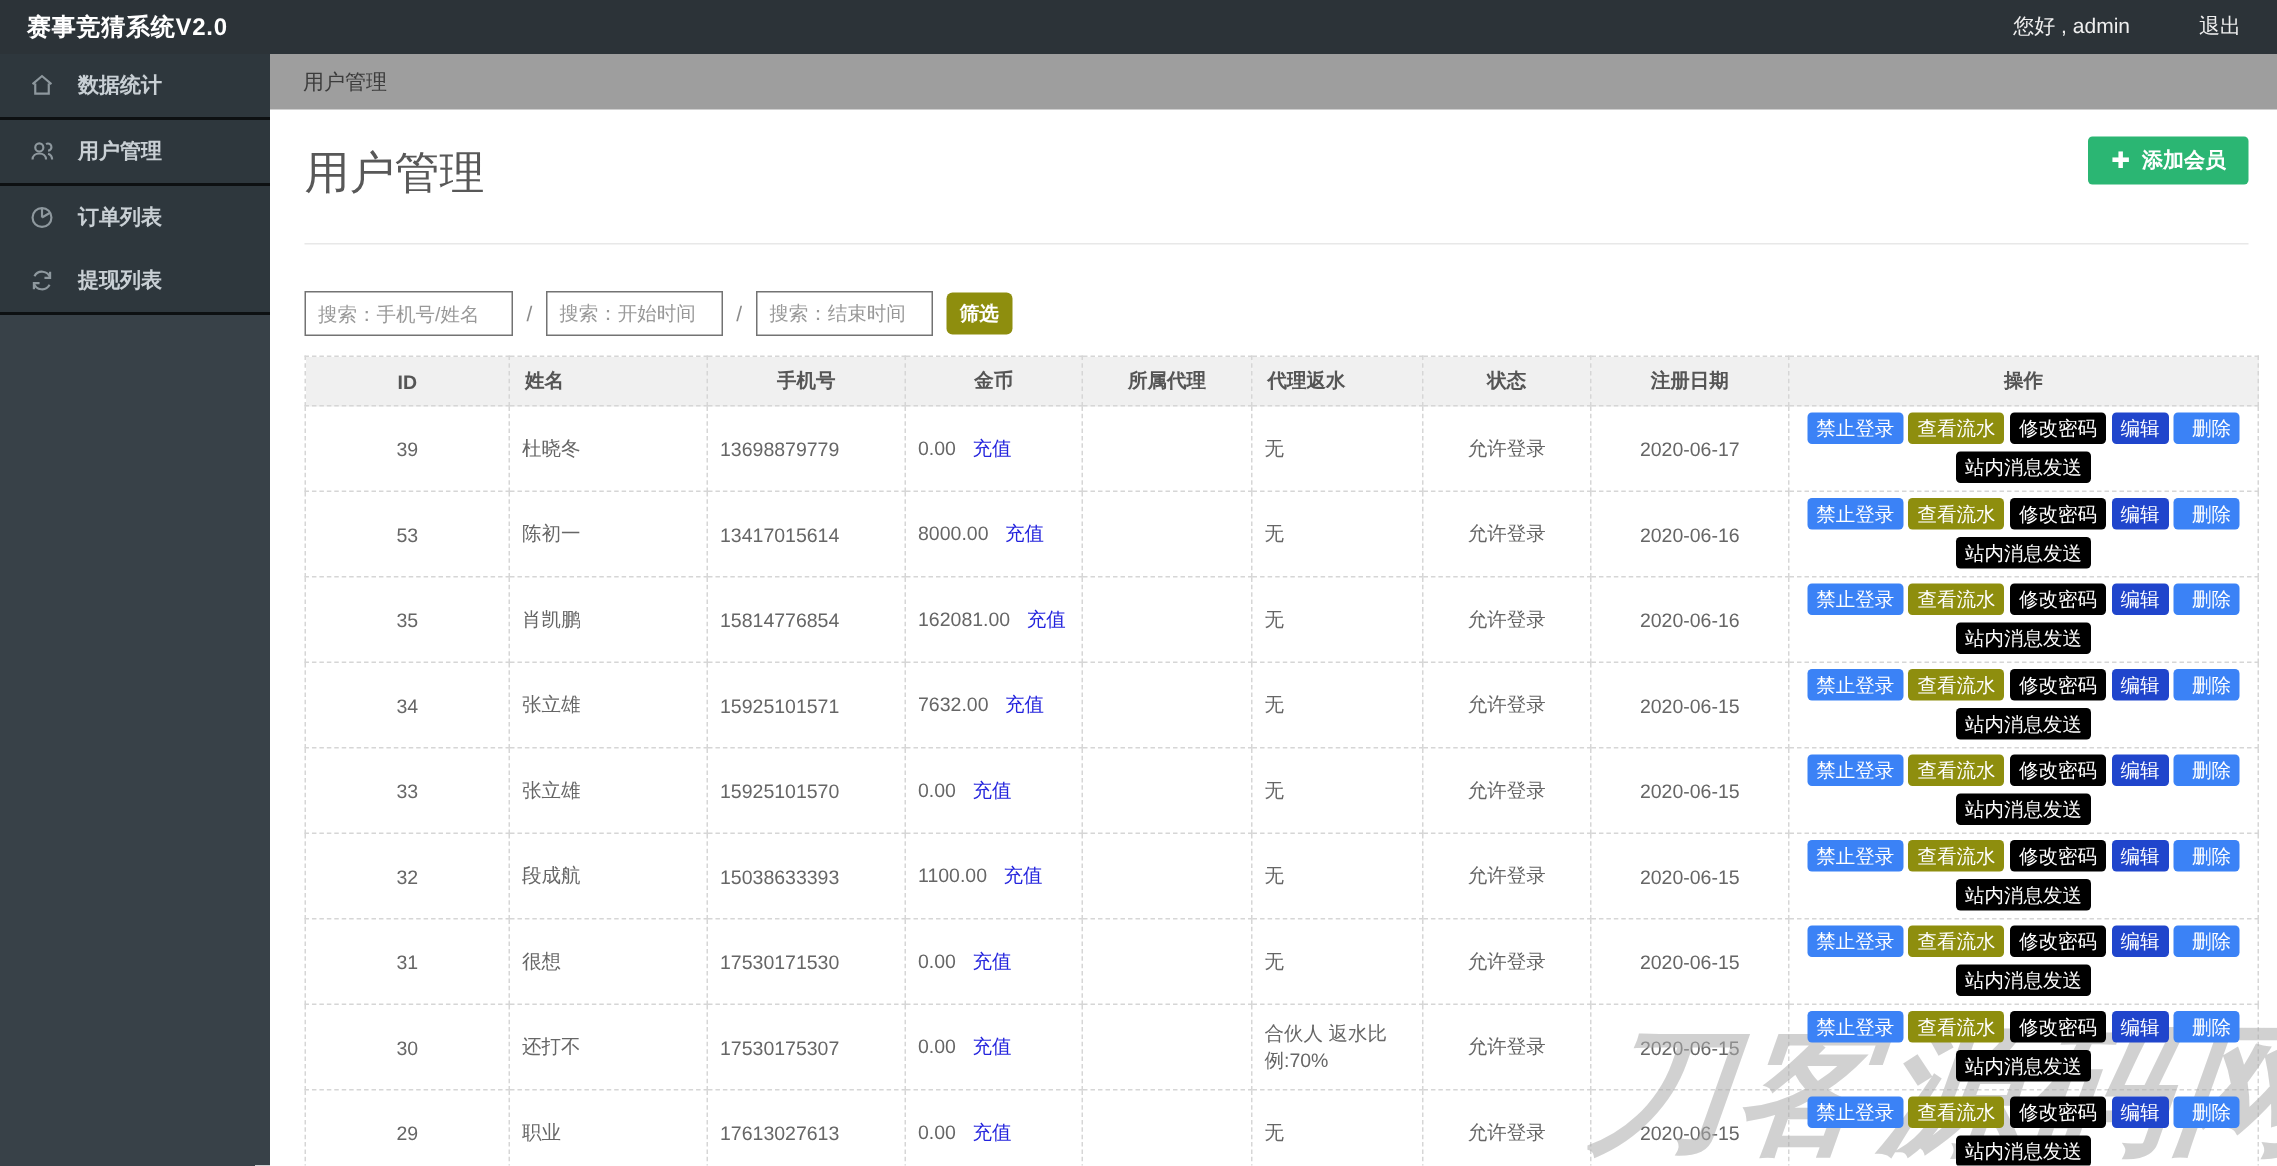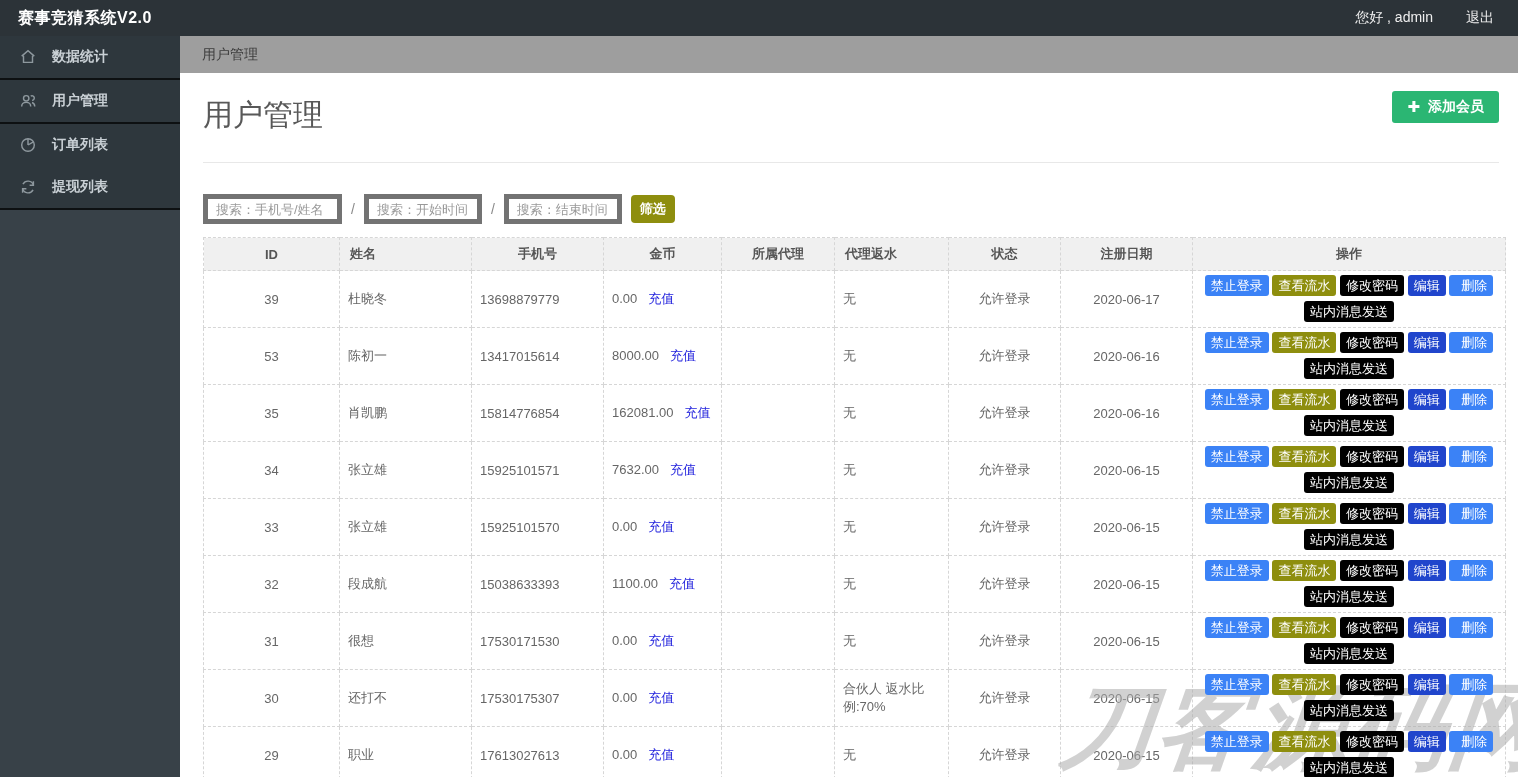--- a/index.html
+++ b/index.html
@@ -8,21 +8,21 @@
     width:1518px; height:777px; overflow:hidden; position:relative;
     background:#fff; font-family:"Liberation Sans","DejaVu Sans",sans-serif;
   }
 
   
   .topbar {
     position:absolute; top:0; left:0; width:100%; height:36px;
     background:#2c3338; color:#fff; display:flex; align-items:center; z-index:30;
   }
   .brand { width:180px; padding-left:18px; font-size:16px; font-weight:bold; letter-spacing:.5px; }
-  .topbar-right { margin-left:auto; display:flex; align-items:center; gap:33px; padding-right:24px; font-size:14px; color:#efefef; }
+  .topbar-right { margin-left:auto; display:flex; align-items:center; gap:46px; padding-right:24px; font-size:14px; color:#efefef; }
   .topbar-right .link { cursor:pointer; }
 
   
   .sidebar { position:absolute; top:36px; left:0; bottom:0; width:180px; background:#384148; z-index:20; }
   .menu { background:#2e373d; }
   .menu-item {
     height:42px; display:flex; align-items:center; gap:15px; padding-left:19px;
     color:#c9d0d5; font-size:14px; font-weight:bold; cursor:pointer;
   }
   .menu-item .icn { width:18px; height:18px; display:inline-flex; }
@@ -45,25 +45,25 @@
     color:#fff; font-size:14px; font-weight:bold; padding:7px 15px; cursor:pointer;
     display:inline-flex; align-items:center; gap:8px;
     font-family:"Liberation Sans","DejaVu Sans",sans-serif;
   }
   .add-btn .plus { font-size:15px; font-weight:bold; }
   .rule { border:none; border-top:1px solid #e8e8e8; margin:26px 5px 0 0; }
 
   
   .filter-row { margin-top:31px; display:flex; align-items:center; gap:9px; font-size:14px; color:#8a8a8a; }
   .search-input {
-    height:30px; border:5px solid #737373; padding:0 8px; font-size:13px; color:#555; background:#fff;
+    height:30px; border:1px solid #737373; padding:0 8px; font-size:13px; color:#555; background:#fff;
     font-family:"Liberation Sans","DejaVu Sans",sans-serif;
   }
   .search-input::placeholder { color:#999; }
-  .w1 { width:139px; } .w2 { width:118px; }
+  .w1 { width:139px; } .w2 { width:118px;font-family:Liberation Serif, serif; }
   .filter-btn {
     background:#8e8e0e; border:none; border-radius:4px; color:#fff; font-size:13px; font-weight:bold;
     padding:5px 9px; cursor:pointer; font-family:"Liberation Sans","DejaVu Sans",sans-serif;
   }
 
   
   .table-wrap { margin-top:13px; }
   table.users { border-collapse:collapse; width:1302px; table-layout:fixed; font-size:13px; color:#666; }
   .users th, .users td { border:1px dashed #d6d6d6; }
   .users thead th { background:#f0f0f0; height:33px; font-weight:bold; color:#555; padding:0 10px; }

